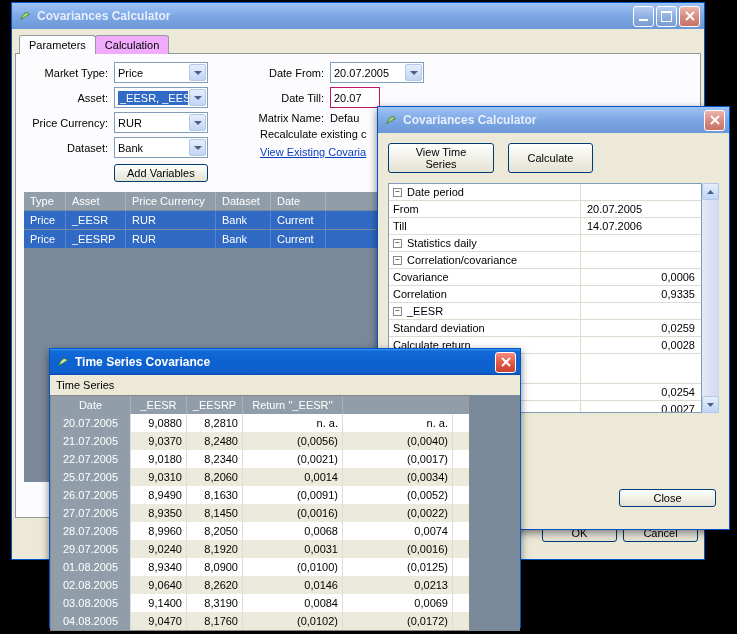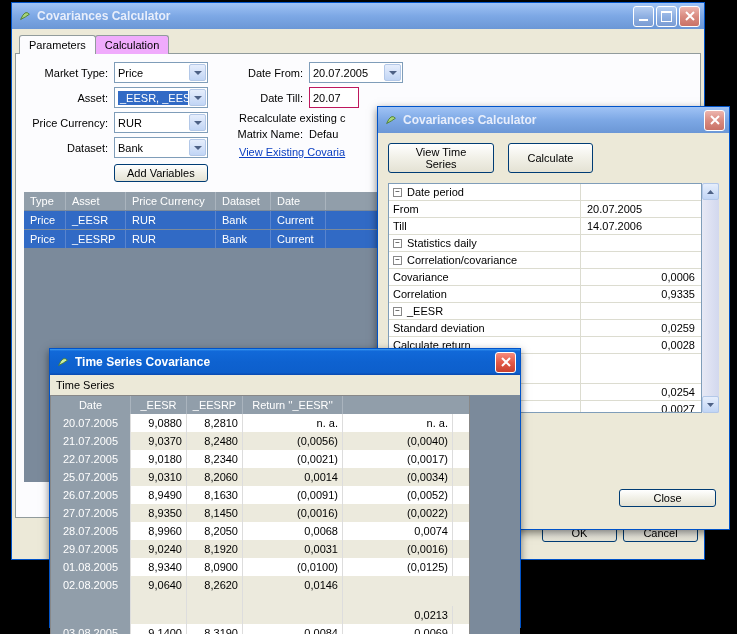--- a/index.html
+++ b/index.html
@@ -177,21 +177,21 @@
           </svg>
       </div>
     </div>
   </div>
   <div class="body">
     <div class="tabs">
       <div class="tab active">Parameters</div>
       <div class="tab">Calculation</div>
     </div>
     <div class="tab-panel" style="height:465px;">
-      <div style="display:flex; gap:21px;">
+      <div style="display:flex; gap:42px;">
         <div>
           <div class="formrow">
             <div class="flabel" style="width:90px;">Market Type:</div>
             <div class="dropdown narrow">
               <span class="val">Price</span>
               <div class="ddbtn"></div>
             </div>
           </div>
           <div class="formrow">
             <div class="flabel" style="width:90px;">Asset:</div>
@@ -227,26 +227,26 @@
               <div class="ddbtn"></div>
             </div>
           </div>
           <div class="formrow">
             <div class="flabel" style="width:80px;">Date Till:</div>
             <div class="dropdown" style="width:50px; border:1px solid #be185d;">
               <span class="val">20.07</span>
             </div>
           </div>
           <div class="formrow">
+            <div class="flabel" style="width:80px;">Matrix Name:</div>
+            <span>Defau</span>
+          </div>
+          <div class="formrow">
             <div style="width:10px;"></div>
             <span>Recalculate existing c</span>
-          </div>
-          <div class="formrow">
-            <div class="flabel" style="width:80px;">Matrix Name:</div>
-            <span>Defau</span>
           </div>
           <div class="formrow" style="margin-top:6px;">
             <div style="width:10px;"></div>
             <span class="link">View Existing Covaria</span>
           </div>
         </div>
       </div>
 
       <div class="grid" style="margin-top:6px; height:290px;">
         <div class="grid-head">
@@ -479,21 +479,21 @@
             <div class="tsc num" style="width:56px;">8,9340</div>
             <div class="tsc num" style="width:56px;">8,0900</div>
             <div class="tsc num" style="width:100px;">(0,0100)</div>
             <div class="tsc num" style="width:110px;">(0,0125)</div>
           </div>
           <div class="ts-row">
             <div class="tsc ts-date">02.08.2005</div>
             <div class="tsc num" style="width:56px;">9,0640</div>
             <div class="tsc num" style="width:56px;">8,2620</div>
             <div class="tsc num" style="width:100px;">0,0146</div>
-            <div class="tsc num" style="width:110px;margin-top:30px;">0,0213</div>
+            <div class="tsc num" style="width:110px;">0,0213</div>
           </div>
           <div class="ts-row">
             <div class="tsc ts-date">03.08.2005</div>
             <div class="tsc num" style="width:56px;">9,1400</div>
             <div class="tsc num" style="width:56px;">8,3190</div>
             <div class="tsc num" style="width:100px;">0,0084</div>
             <div class="tsc num" style="width:110px;">0,0069</div>
           </div>
           <div class="ts-row">
             <div class="tsc ts-date">04.08.2005</div>

